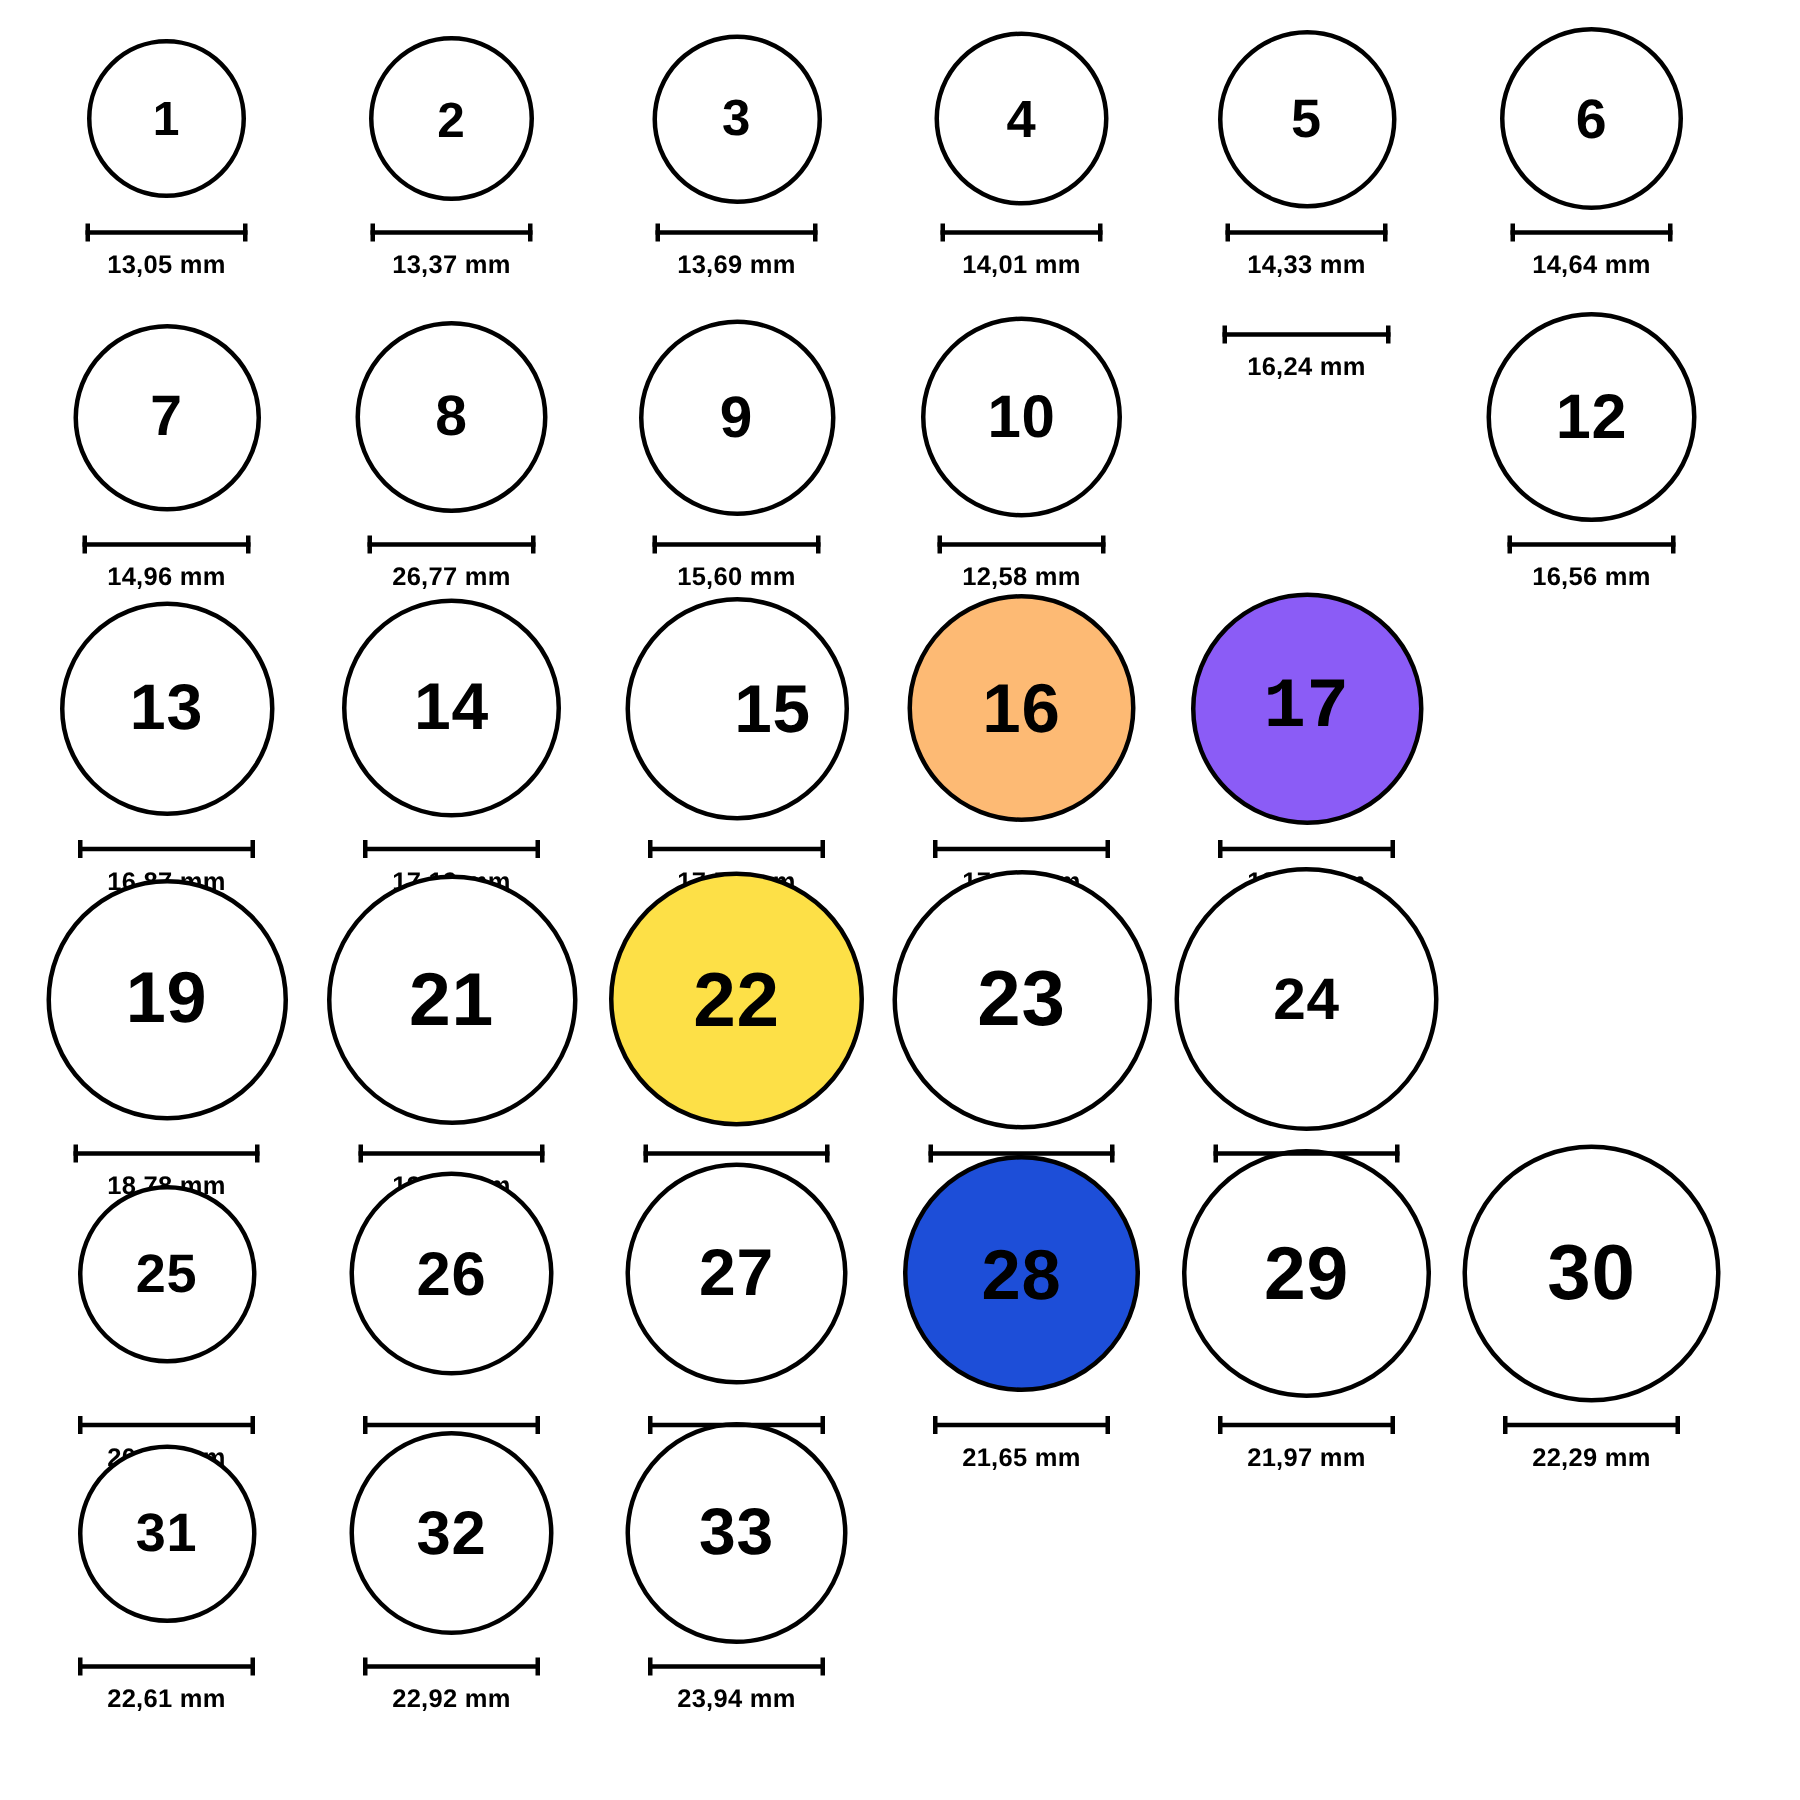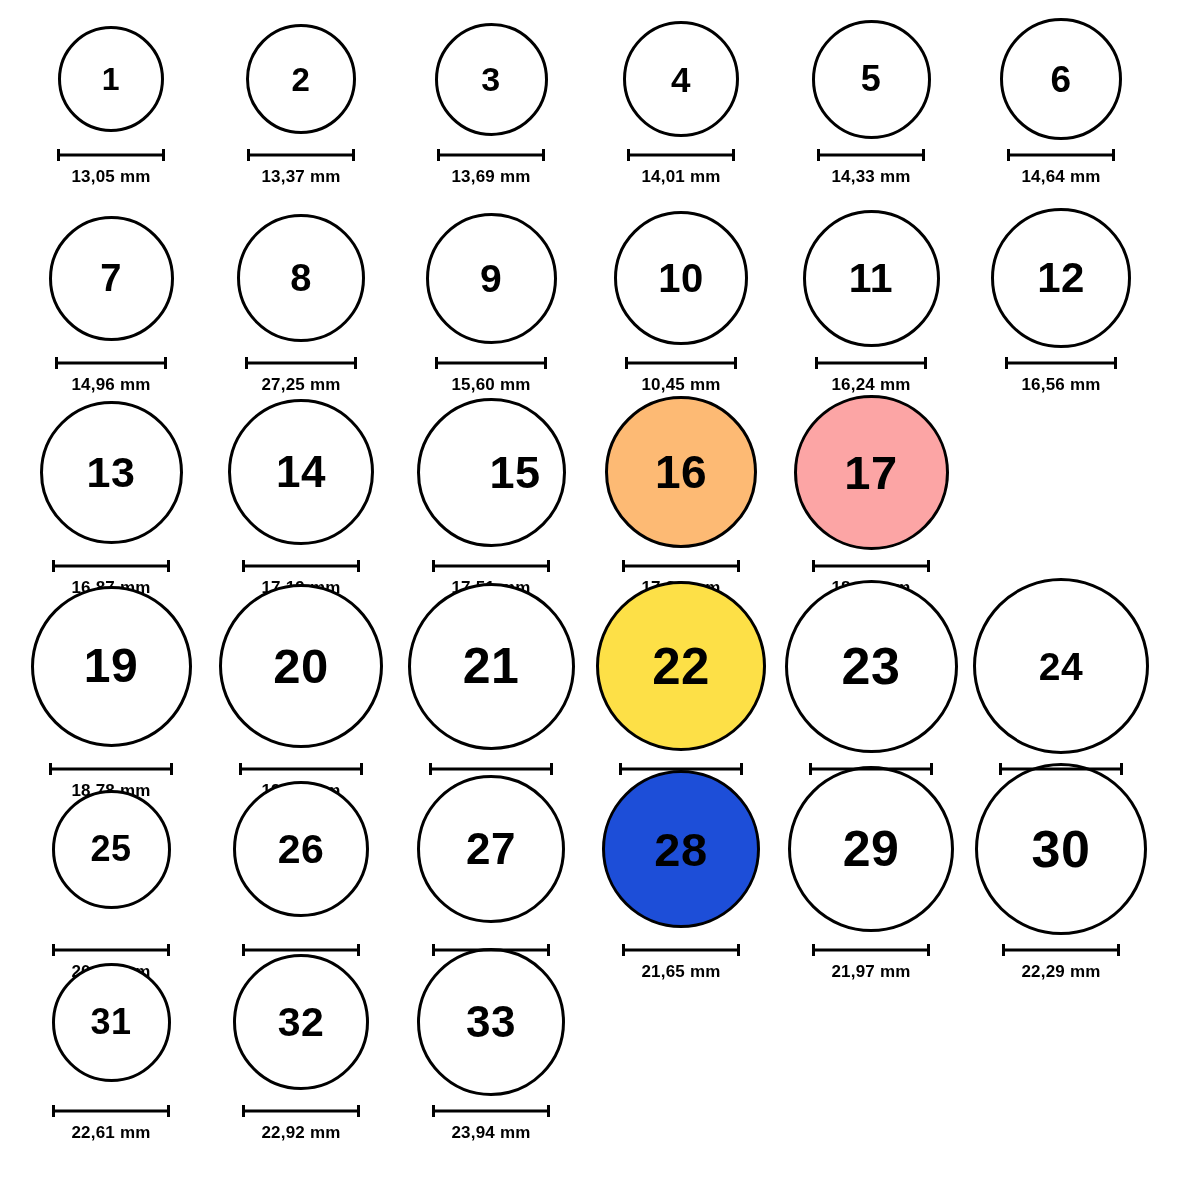--- a/index.html
+++ b/index.html
@@ -200,21 +200,21 @@
         <div class="ring-wrap" style="height: 140px;">
           <div class="ring" style="width: 128px; height: 128px; border-color: rgb(0, 0, 0); background: rgb(255, 255, 255);">
             <span class="ring-number" style="font-size: 38px;">8</span>
           </div>
         </div>
         <div class="measure" style="width: 112px;">
           <span class="bar"></span>
           <span class="cap left"></span>
           <span class="cap right"></span>
         </div>
-        <div class="mm-label">27,25 mm</div>
+        <div class="mm-label">26,77 mm</div>
       </div>
       <div class="cell">
         <div class="ring-wrap" style="height: 140px;">
           <div class="ring" style="width: 131px; height: 131px; border-color: rgb(0, 0, 0); background: rgb(255, 255, 255);">
             <span class="ring-number" style="font-size: 39px;">9</span>
           </div>
         </div>
         <div class="measure" style="width: 112px;">
           <span class="bar"></span>
           <span class="cap left"></span>
@@ -226,28 +226,23 @@
         <div class="ring-wrap" style="height: 140px;">
           <div class="ring" style="width: 134px; height: 134px; border-color: rgb(0, 0, 0); background: rgb(255, 255, 255);">
             <span class="ring-number" style="font-size: 40px;">10</span>
           </div>
         </div>
         <div class="measure" style="width: 112px;">
           <span class="bar"></span>
           <span class="cap left"></span>
           <span class="cap right"></span>
         </div>
-        <div class="mm-label">10,45 mm</div>
-      </div>
-      <div class="cell">
-        <div class="ring-wrap" style="height: 140px;">
-          <div class="ring" style="width: 137px; height: 137px; border-color: rgb(0, 0, 0); background: rgb(255, 255, 255);">
-            <span class="ring-number" style="font-size: 41px;">11</span>
-          </div>
-        </div>
+        <div class="mm-label">12,58 mm</div>
+      </div>
+      <div class="cell">
         <div class="measure" style="width: 112px;">
           <span class="bar"></span>
           <span class="cap left"></span>
           <span class="cap right"></span>
         </div>
         <div class="mm-label">16,24 mm</div>
       </div>
       <div class="cell">
         <div class="ring-wrap" style="height: 140px;">
           <div class="ring" style="width: 140px; height: 140px; border-color: rgb(0, 0, 0); background: rgb(255, 255, 255);">
@@ -310,21 +305,21 @@
         </div>
         <div class="measure" style="width: 118px;">
           <span class="bar"></span>
           <span class="cap left"></span>
           <span class="cap right"></span>
         </div>
         <div class="mm-label">17,83 mm</div>
       </div>
       <div class="cell">
         <div class="ring-wrap" style="height: 158px;">
-          <div class="ring" style="width: 155px; height: 155px; border-color: rgb(0, 0, 0); background: #fca5a5;">
+          <div class="ring" style="width: 155px; height: 155px; border-color: rgb(0, 0, 0); background: #8b5cf6; font-family: Liberation Mono, monospace;">
             <span class="ring-number" style="font-size: 47px;">17</span>
           </div>
         </div>
         <div class="measure" style="width: 118px;">
           <span class="bar"></span>
           <span class="cap left"></span>
           <span class="cap right"></span>
         </div>
         <div class="mm-label">18,15 mm</div>
       </div>
@@ -338,33 +333,20 @@
         </div>
         <div class="measure" style="width: 124px;">
           <span class="bar"></span>
           <span class="cap left"></span>
           <span class="cap right"></span>
         </div>
         <div class="mm-label">18,78 mm</div>
       </div>
       <div class="cell">
         <div class="ring-wrap" style="height: 176px;">
-          <div class="ring" style="width: 164px; height: 164px; border-color: rgb(0, 0, 0); background: rgb(255, 255, 255);">
-            <span class="ring-number" style="font-size: 49px;">20</span>
-          </div>
-        </div>
-        <div class="measure" style="width: 124px;">
-          <span class="bar"></span>
-          <span class="cap left"></span>
-          <span class="cap right"></span>
-        </div>
-        <div class="mm-label">19,10 mm</div>
-      </div>
-      <div class="cell">
-        <div class="ring-wrap" style="height: 176px;">
           <div class="ring" style="width: 167px; height: 167px; border-color: rgb(0, 0, 0); background: rgb(255, 255, 255);">
             <span class="ring-number" style="font-size: 50px;">21</span>
           </div>
         </div>
         <div class="measure" style="width: 124px;">
           <span class="bar"></span>
           <span class="cap left"></span>
           <span class="cap right"></span>
         </div>
         <div class="mm-label">19,42 mm</div>

